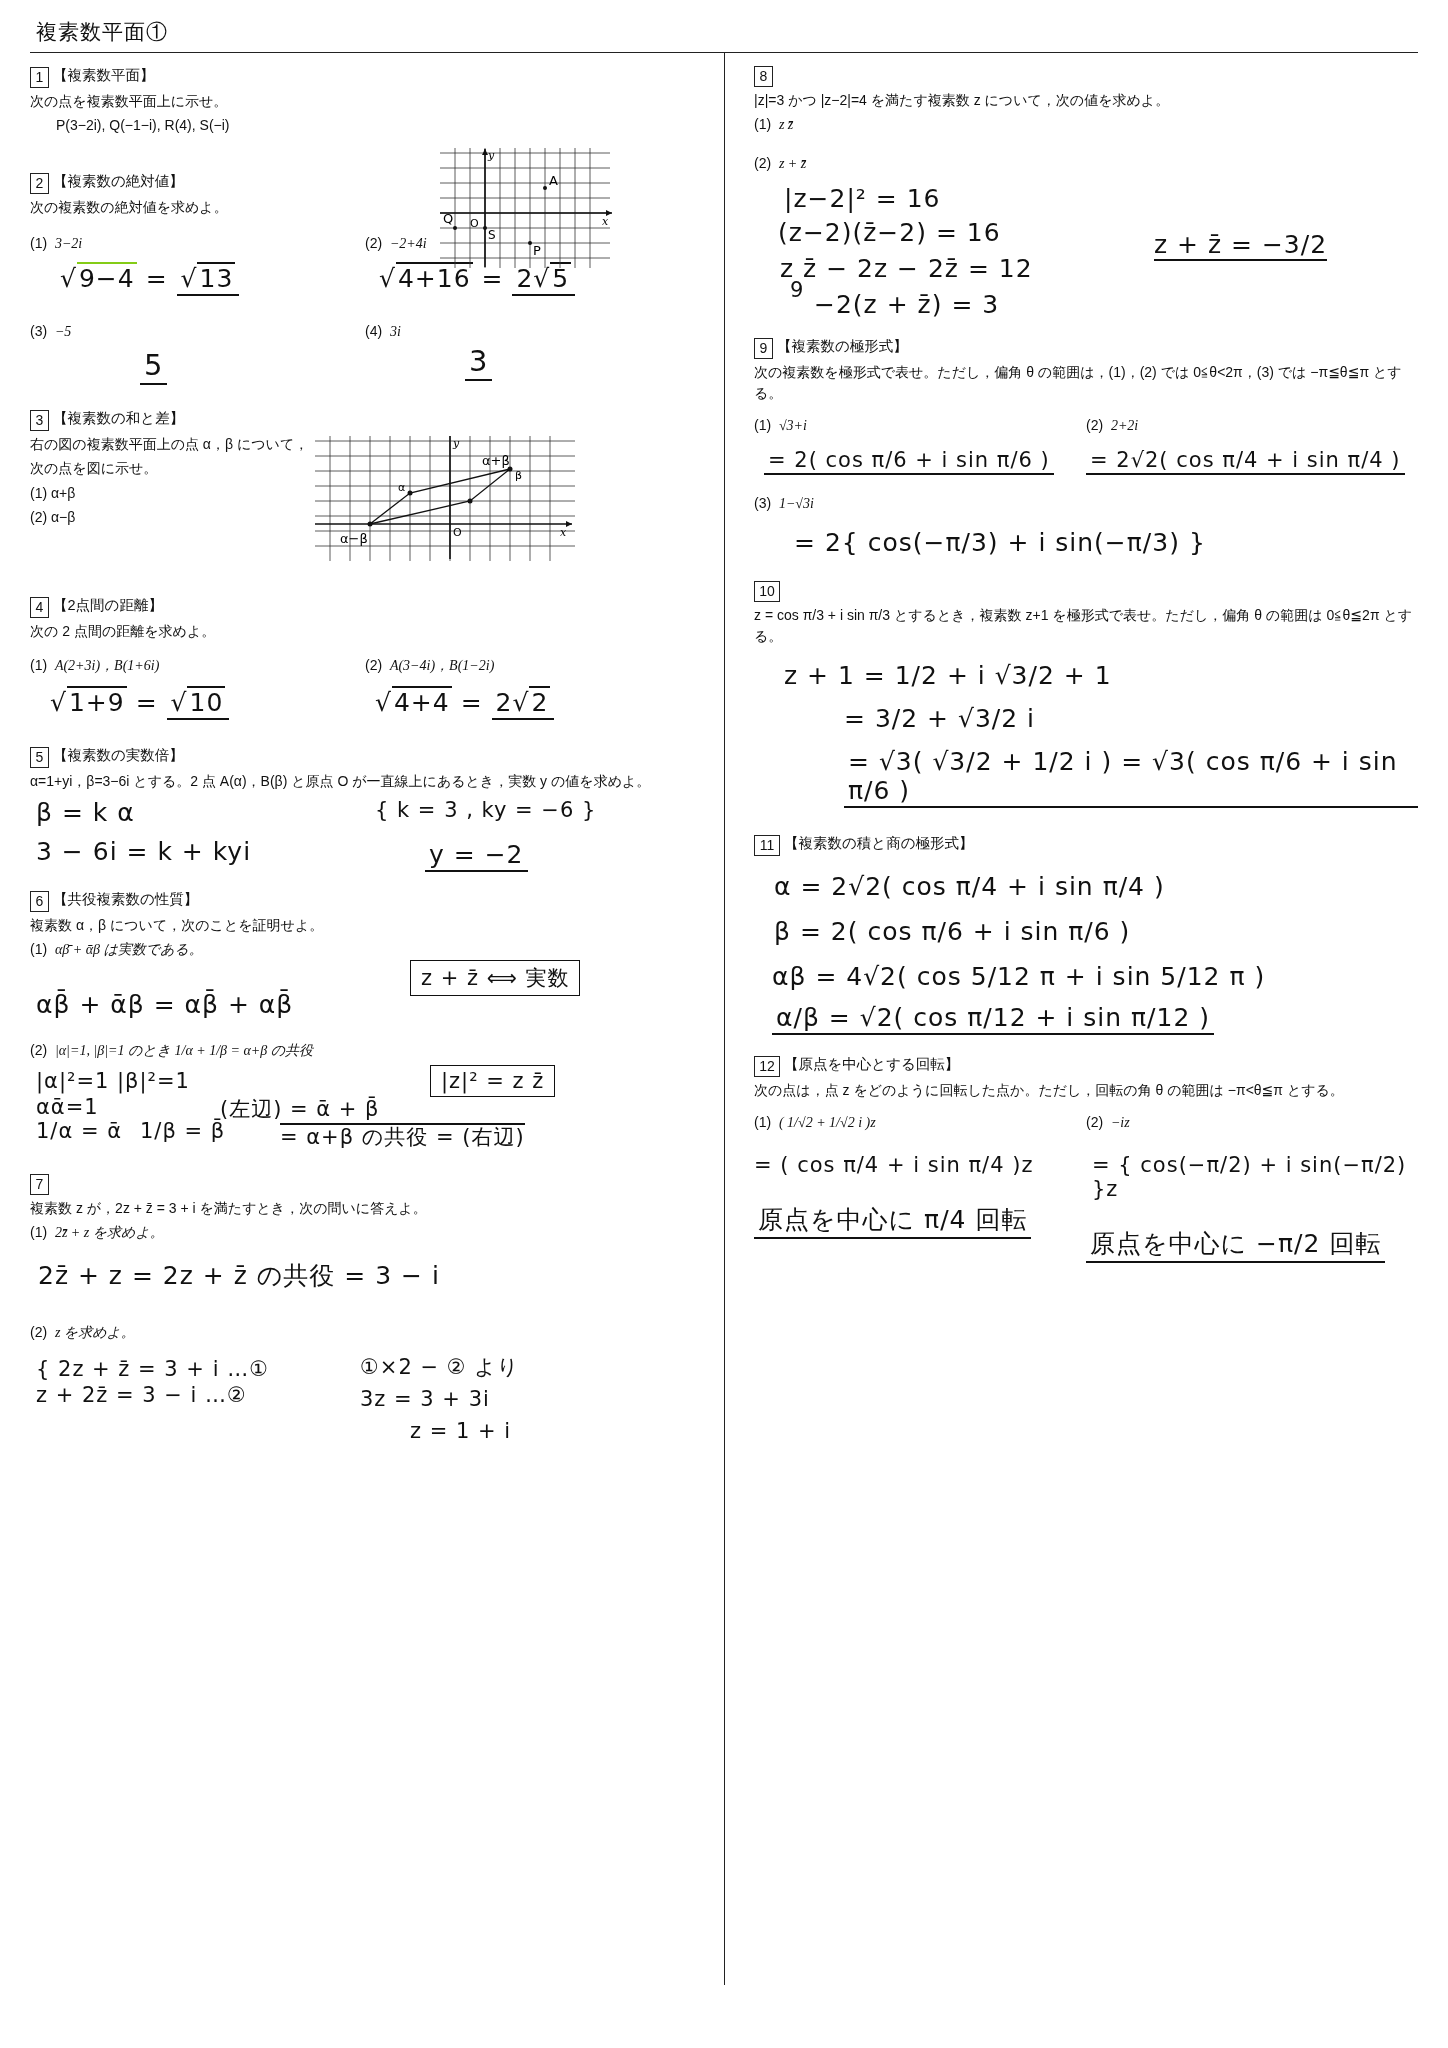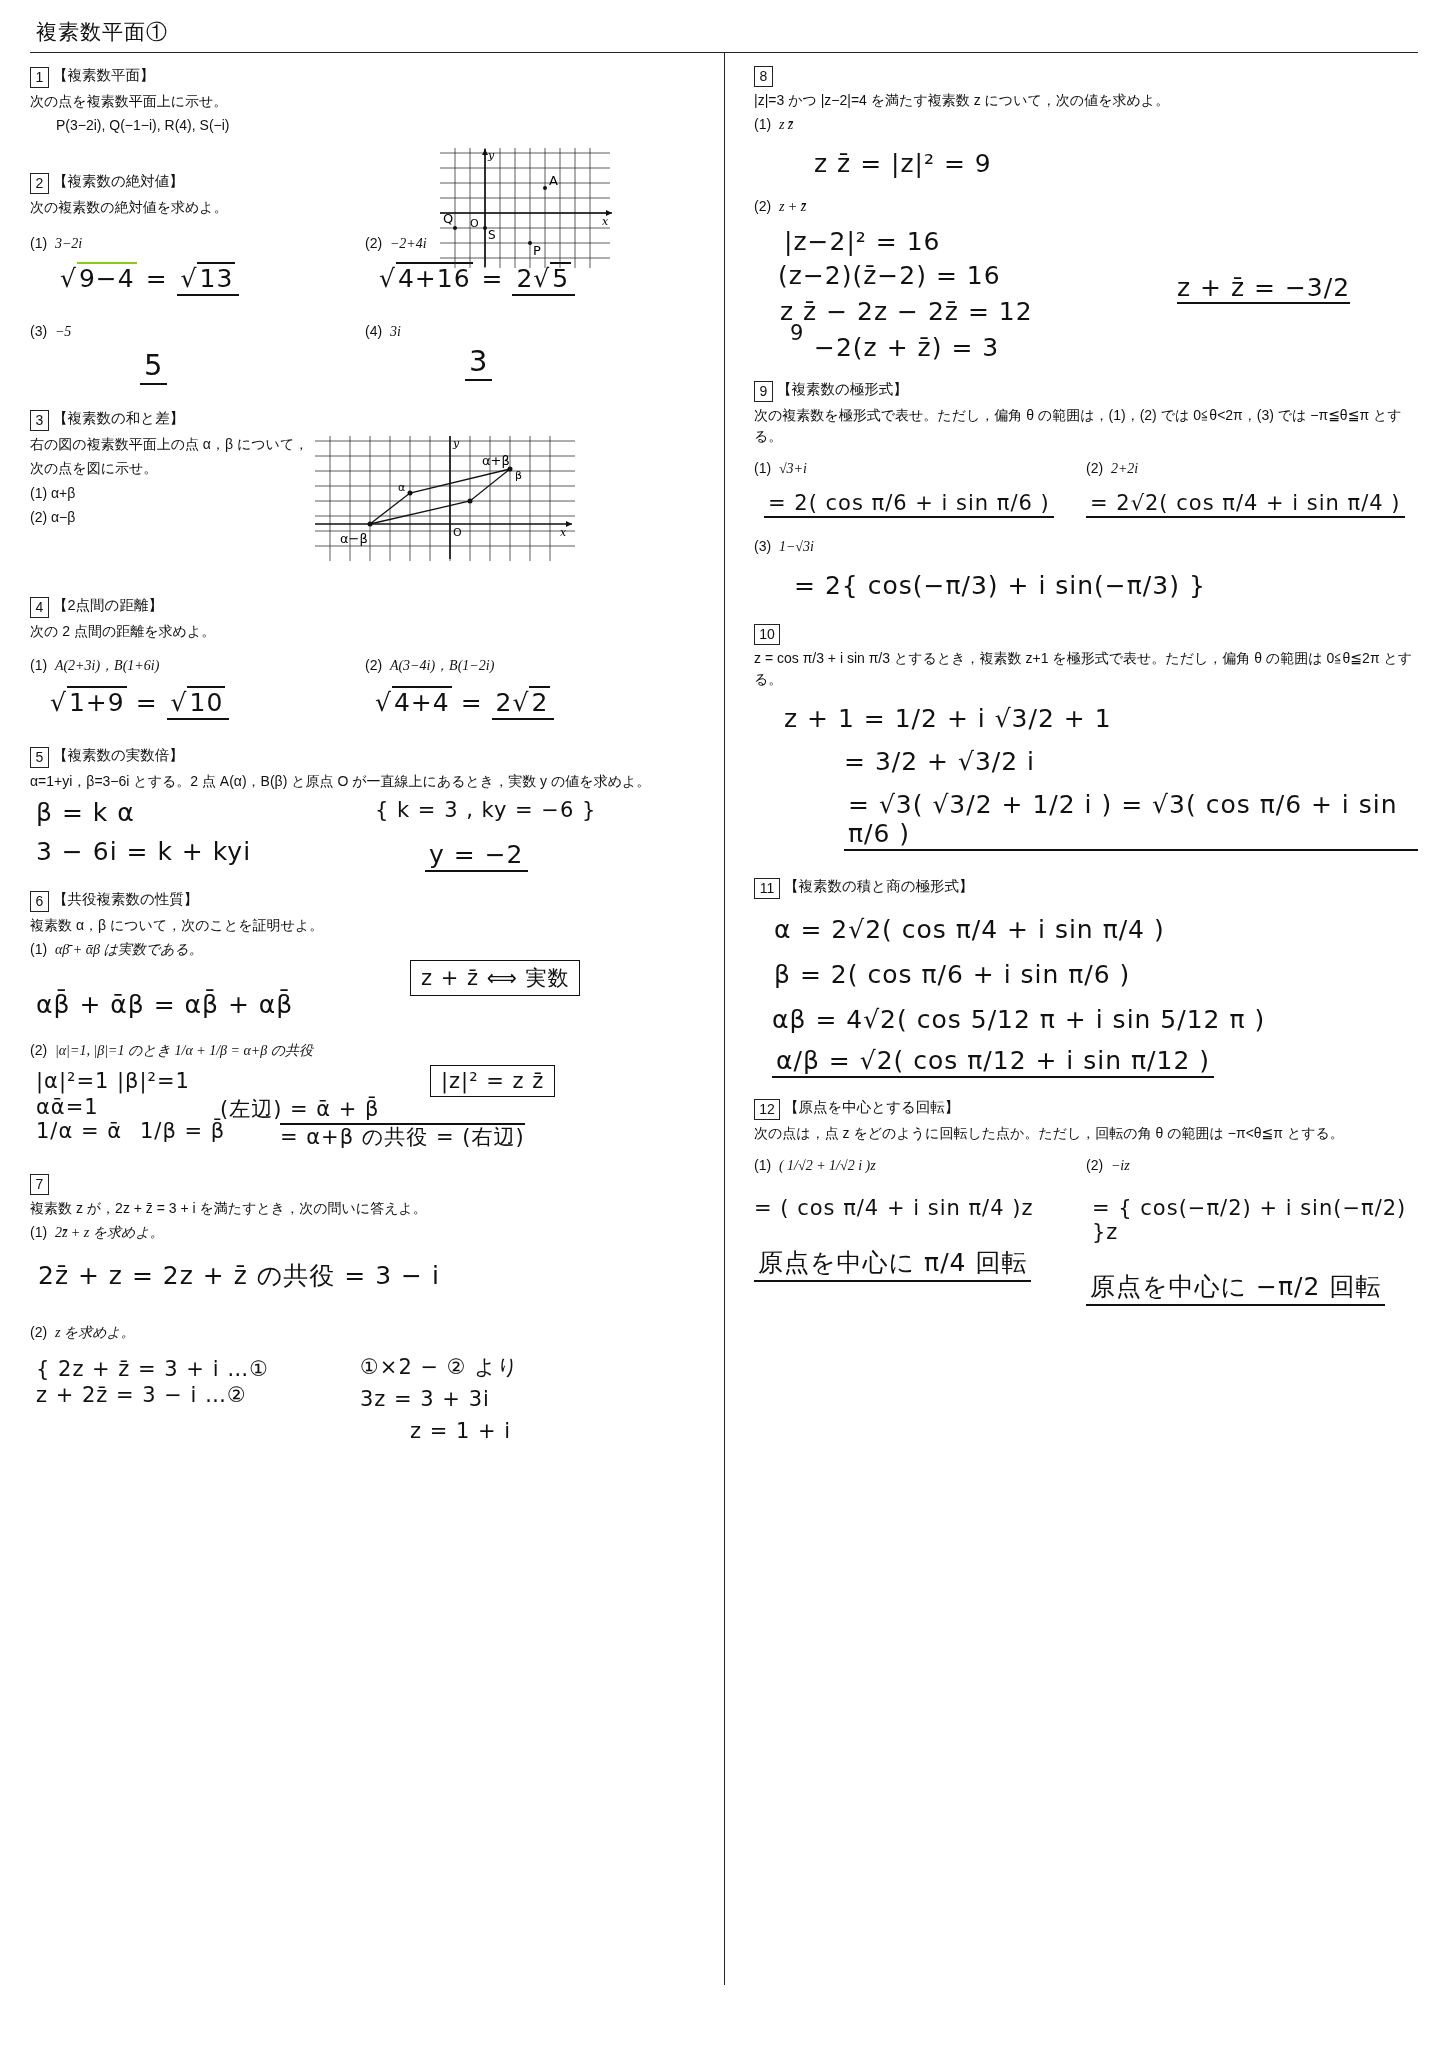--- a/index.html
+++ b/index.html
@@ -230,32 +230,29 @@
     </div>
 
     <div class="col right">
 
       <div>
         <div class="qhead">
           <span class="qnum">8</span>
         </div>
         <div class="qtext">|z|=3 かつ |z−2|=4 を満たす複素数 z について，次の値を求めよ。</div>
         <div class="qtext" style="margin-top:3px"><span>(1)</span>&nbsp;&nbsp;<span class="it">z z̄</span></div>
-        <div class="hw" style="margin:14px 0 0 60px">
-          <span>z z̄ = |z|² = 9</span>
-        </div>
 
         <div class="qtext" style="margin-top:18px"><span>(2)</span>&nbsp;&nbsp;<span class="it">z + z̄</span></div>
         <div style="position:relative;height:150px">
           <div class="hw" style="position:absolute;left:30px;top:10px">|z−2|² = 16</div>
           <div class="hw" style="position:absolute;left:24px;top:44px">(z−2)(z̄−2) = 16</div>
           <div class="hw" style="position:absolute;left:26px;top:80px">z z̄ − 2z − 2z̄ = 12</div>
           <div class="hw sm" style="position:absolute;left:36px;top:104px">9</div>
           <div class="hw" style="position:absolute;left:60px;top:116px">−2(z + z̄) = 3</div>
-          <div class="hw" style="position:absolute;left:423px;top:56px">
+          <div class="hw" style="position:absolute;left:400px;top:56px">
             <span class="ul2">z + z̄ = −3/2</span>
           </div>
         </div>
       </div>
 
       <div style="margin-top:6px">
         <div class="qhead">
           <span class="qnum">9</span><span>【複素数の極形式】</span>
         </div>
         <div class="qtext">次の複素数を極形式で表せ。ただし，偏角 θ の範囲は，(1)，(2) では 0≦θ&lt;2π，(3) では −π≦θ≦π とする。</div>

